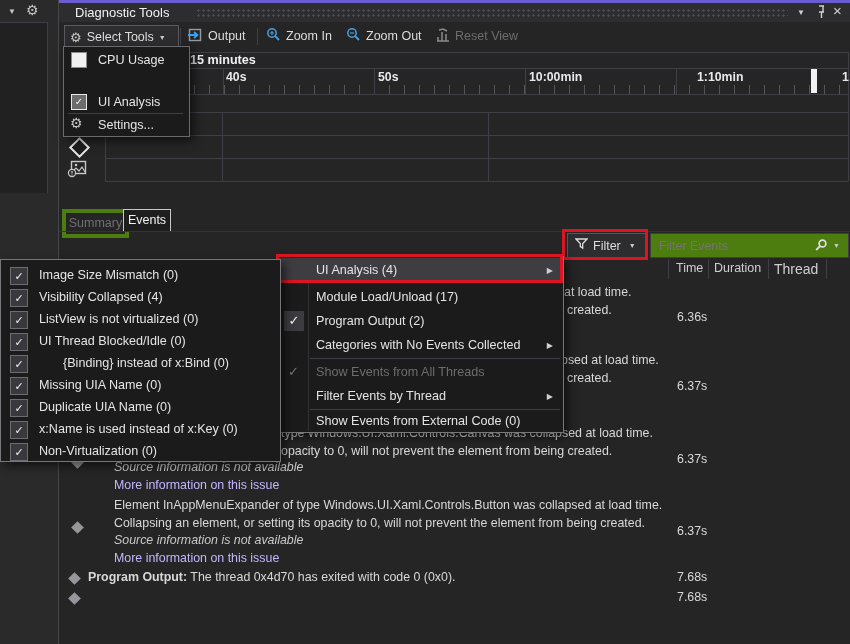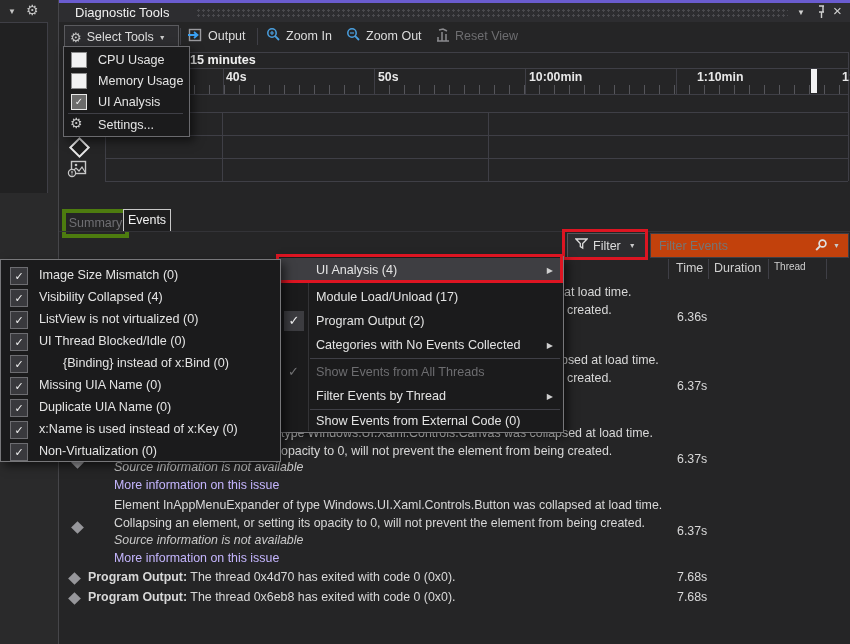--- a/index.html
+++ b/index.html
@@ -153,36 +153,36 @@
 
     <div class="tbtn" style="left:508px;top:233px;width:70px;height:23px;border:1px solid #55555a;background:#2d2d30;padding-left:7px;">
       <span>
         <svg width="13" height="12" viewBox="0 0 13 12">
           <path d="M1 1h11L7.7 5.6V10L5.3 8.6V5.6Z" fill="none" stroke="#dcdcdc" stroke-width="1.3"></path>
         </svg>
       </span>
       <span>Filter</span>
       <span class="caret" style="margin-left:3px;">▼</span>
     </div>
-    <div class="abs" style="left:591px;top:233px;width:197px;height:23px;background:#c2410c;border:1px solid #3f3f46;">
+    <div class="abs" style="left:591px;top:233px;width:197px;height:23px;background:#4d7c0f;border:1px solid #3f3f46;">
       <input style="position: absolute; left: 6px; top: 2px; width: 140px; height: 17px; background: transparent; border: none; outline: none; color: rgb(220, 220, 220); font-size: 12.4px;" placeholder="Filter Events">
       <span class="abs" style="left:163px;top:4px;">
         <svg width="14" height="14" viewBox="0 0 14 14">
           <circle cx="8.5" cy="5.5" r="3.4" fill="none" stroke="#e0e0e0" stroke-width="1.7"></circle>
           <path d="M6 8.2L2.2 12" stroke="#e0e0e0" stroke-width="1.9"></path>
         </svg>
       </span>
       <span class="caret" style="position:absolute;left:182px;top:8px;">▼</span>
     </div>
 
     <div class="redbox" style="left:503px;top:229px;width:80px;height:25px;"></div>
 
     <span class="txt" style="left:617px;top:261px;color:#cfcfcf;font-size:12.5px;">Time</span>
     <span class="txt" style="left:655px;top:261px;color:#cfcfcf;font-size:12.5px;">Duration</span>
-    <span class="txt" style="left:715px;top:261px;color:#cfcfcf;font-size:10px;">Thread</span>
+    <span class="txt" style="left:715px;top:261px;color:#cfcfcf;font-size:14px;">Thread</span>
     <div class="colsep" style="left:609px;"></div>
     <div class="colsep" style="left:649px;"></div>
     <div class="colsep" style="left:709px;"></div>
     <div class="colsep" style="left:767px;"></div>
 
     <span class="txt" style="left:505px;top:285px;">at load time.</span>
     <span class="txt" style="left:508px;top:303px;">created.</span>
     <span class="txt" style="left:618px;top:310px;">6.36s</span>
 
     <span class="txt" style="left:502px;top:353px;">psed at load time.</span>
@@ -204,36 +204,28 @@
     <span class="txt" style="left:618px;top:524px;">6.37s</span>
 
     <span class="diamond" style="left:11px;top:574px;"></span>
     <span class="txt" style="left:29px;top:570px;">
       <b>Program Output:</b>
       <span>The thread 0x4d70 has exited with code 0 (0x0).</span>
     </span>
     <span class="txt" style="left:618px;top:570px;">7.68s</span>
 
     <span class="diamond" style="left:11px;top:594px;"></span>
-    <span class="txt" style="left:29px;top:590px;">
-      <b>Program Output:</b>
-      <span>The thread 0x6eb8 has exited with code 0 (0x0).</span>
-    </span>
     <span class="txt" style="left:618px;top:590px;">7.68s</span>
   </div>
 
   <div class="menu" style="left:63px;top:46px;width:125px;height:89px;z-index:40;border-color:#6a6a6e;">
     <div class="abs" style="left:0;top:3px;width:123px;height:20px;">
       <span class="cb cb-white" style="left:7px;top:2px;width:14px;height:14px;"></span>
       <span class="mi" style="left:34px;top:3px;">CPU Usage</span>
     </div>
-    <div class="abs" style="left:0;top:24px;width:123px;height:20px;">
-      <span class="cb cb-white" style="left:7px;top:2px;width:14px;height:14px;"></span>
-      <span class="mi" style="left:34px;top:3px;">Memory Usage</span>
-    </div>
     <div class="abs" style="left:0;top:45px;width:123px;height:20px;">
       <span class="cb cb-gray" style="left:7px;top:2px;width:14px;height:14px;line-height:14px;font-size:10px;">✓</span>
       <span class="mi" style="left:34px;top:3px;">UI Analysis</span>
     </div>
     <div class="hline" style="left:4px;top:66px;width:115px;background:#3f3f46;"></div>
     <div class="abs" style="left:0;top:68px;width:123px;height:20px;">
       <span class="abs" style="left:6px;top:0px;font-size:14px;color:#c8c8c8;">⚙</span>
       <span class="mi" style="left:34px;top:3px;">Settings...</span>
     </div>
   </div>

